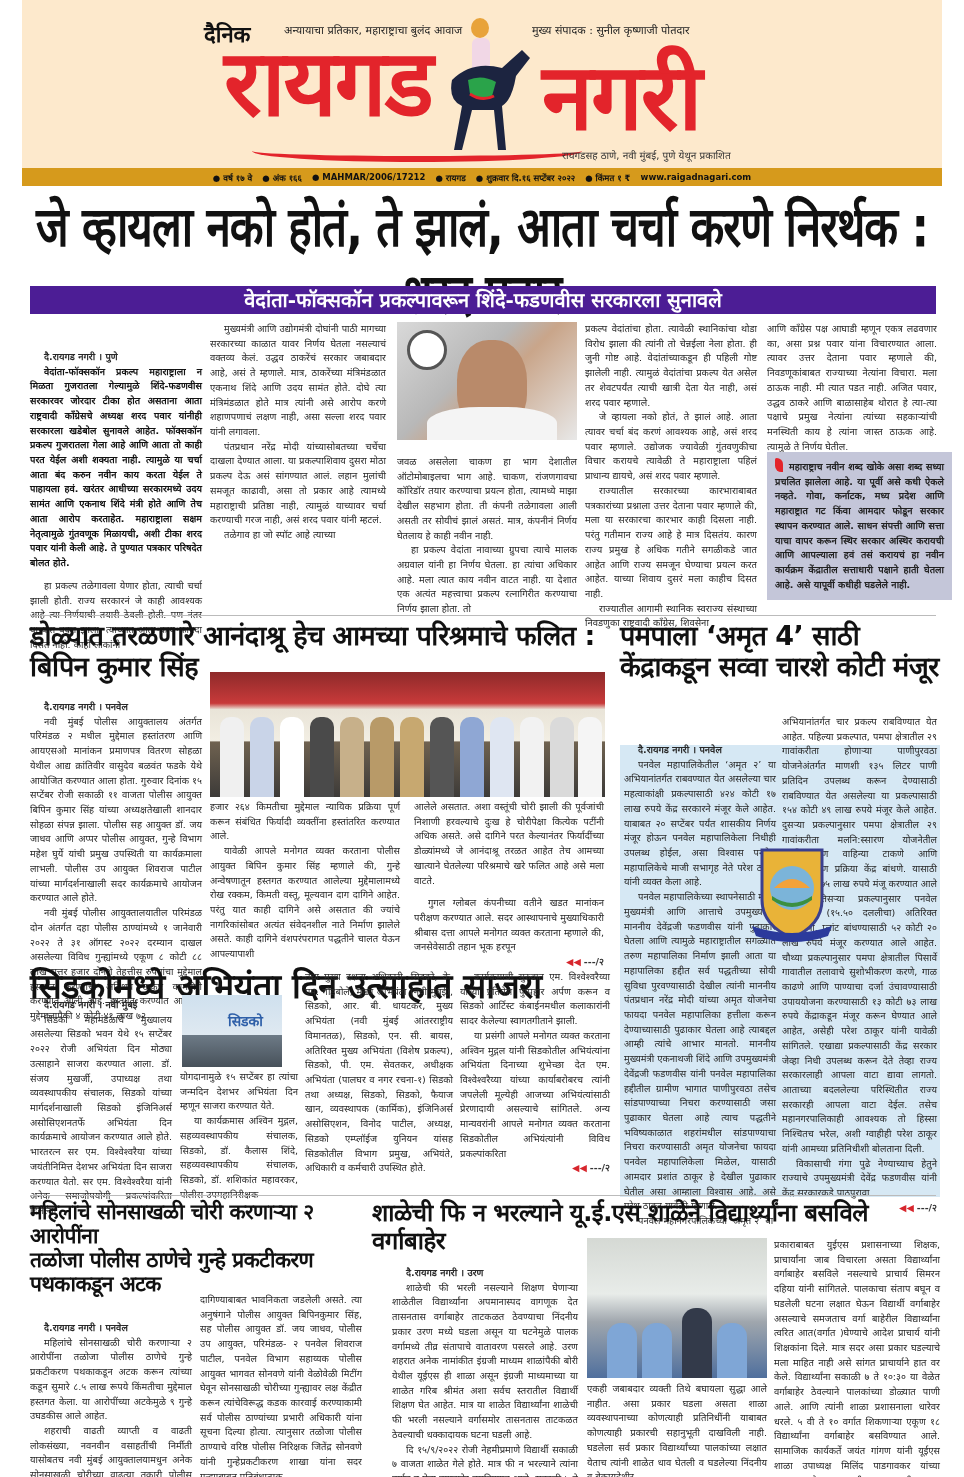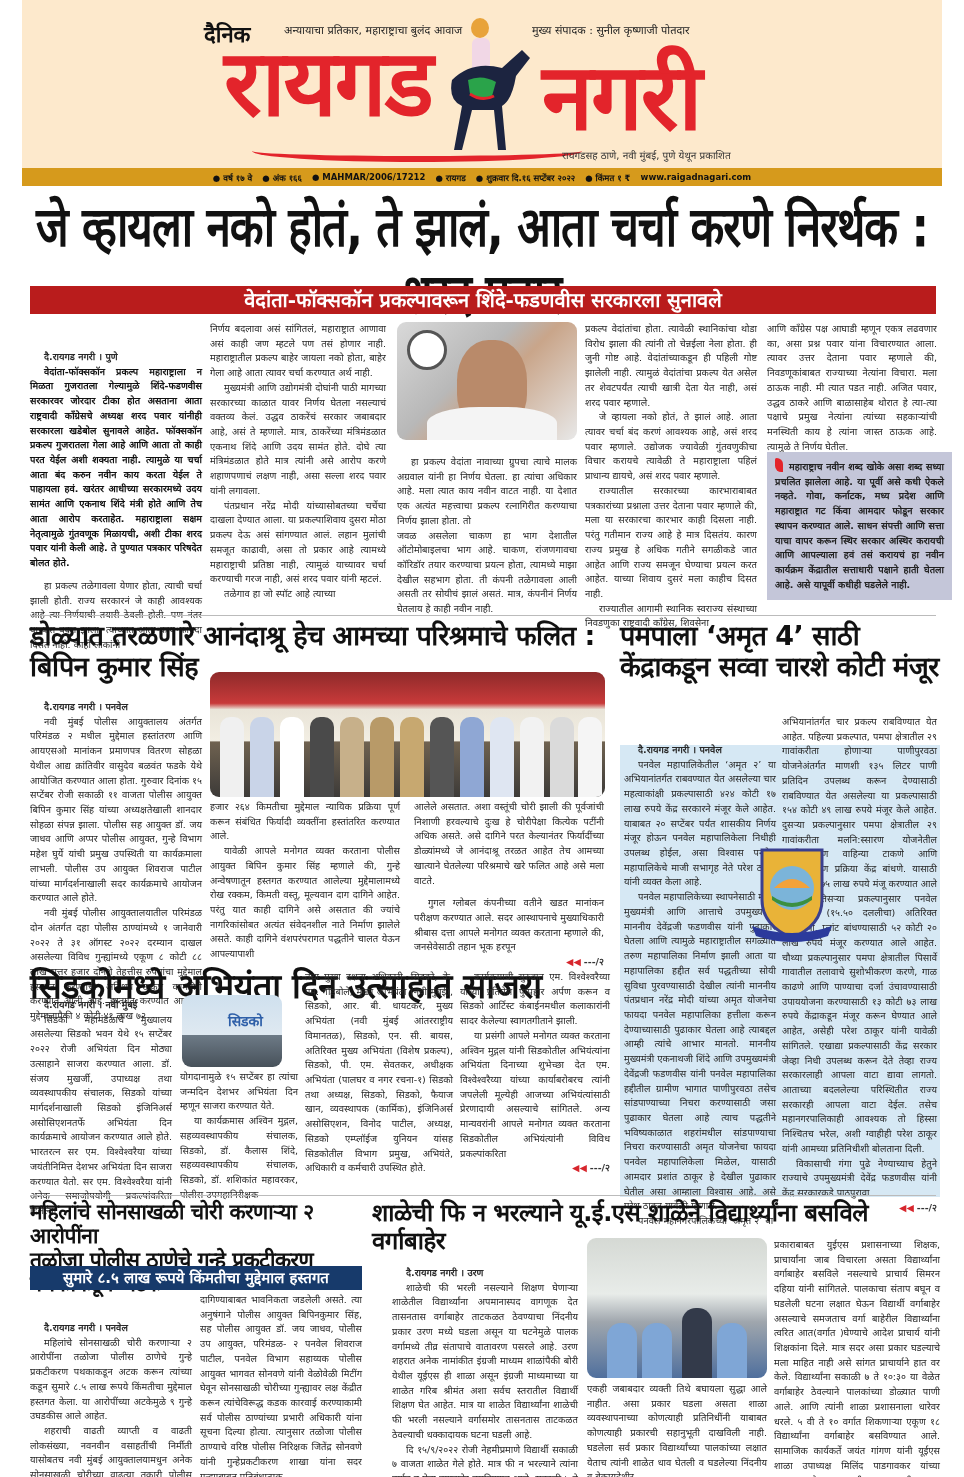--- a/index.html
+++ b/index.html
@@ -17,28 +17,28 @@
   .m-title.left { left: 180px; margin-left: 22px; }
   .m-title.right { left: 520px; margin-top: 14px; }
   .m-swoosh { position: absolute; left: 230px; top: 140px; width: 330px; height: 22px; border-bottom: 6px solid #e3242b; border-radius: 0 0 60% 60%; }
   .m-horse { position: absolute; left: 410px; top: 10px; width: 110px; height: 150px; }
   .m-published { position: absolute; left: 540px; top: 148px; font-size: 10px; color: #333; }
   .m-strip { position: absolute; left: 0; top: 168px; width: 920px; height: 18px; background: #d69a1c; display: flex; justify-content: center; align-items: center; gap: 10px; font-size: 8.5px; color: #111; font-weight: bold; }
   .m-strip span { white-space: nowrap; }
 
   
   .h-main { position: absolute; left: 0; top: 195px; width: 920px; text-align: center; font-size: 44px; font-weight: bold; color: #111; letter-spacing: -1px; line-height: 1.2; font-family: "DejaVu Sans", sans-serif; transform: scaleY(1.25); transform-origin: top; }
-  .h-banner { position: absolute; left: 8px; top: 286px; width: 906px; height: 28px; background: #b91c1c; color: #fff; text-align: center; font-size: 20px; font-weight: bold; line-height: 28px; }
+  .h-banner { position: absolute; left: 8px; top: 286px; width: 906px; height: 28px; background: #4c1d95; color: #fff; text-align: center; font-size: 20px; font-weight: bold; line-height: 28px; }
 
   .col { position: absolute; font-size: 9.5px; line-height: 1.55; color: #2a2a2a; text-align: justify; }
   .col p { text-indent: 14px; }
   .col .byline { font-weight: bold; text-indent: 14px; margin-top: 28px; }
   .col b, .col .bold { font-weight: bold; color: #111; }
 
-  .photo { position: absolute; overflow: hidden; border-radius: 9px; }
+  .photo { position: absolute; overflow: hidden; }
   .photo-pawar { left: 375px; top: 322px; width: 180px; height: 118px; background: linear-gradient(135deg, #d9d9d9 0%, #b8b8b8 40%, #c9a58a 55%, #e8e8e8 100%); }
   .photo-pawar .face { position: absolute; left: 60px; top: 18px; width: 70px; height: 90px; border-radius: 45% 45% 40% 40%; background: #b98a6a; }
   .photo-pawar .shirt { position: absolute; left: 30px; top: 85px; width: 130px; height: 40px; border-radius: 40% 40% 0 0; background: #f4f4f4; }
   .photo-pawar .clock { position: absolute; left: 10px; top: 8px; width: 40px; height: 40px; border-radius: 50%; border: 3px solid #555; background: #fff; }
 
   .quote-box { position: absolute; left: 745px; top: 452px; width: 185px; height: 148px; background: #c4c6d9; padding: 6px 8px; font-size: 9.5px; line-height: 1.55; font-weight: bold; color: #222; text-align: justify; }
   .quote-mark { display: inline-block; width: 8px; height: 14px; background: #e3242b; border-radius: 2px 8px 0 8px; margin-right: 6px; vertical-align: -2px; }
 
   .divider { position: absolute; left: 8px; height: 1px; background: #bbb; width: 906px; }
 
@@ -94,33 +94,32 @@
 
   <div class="h-main">जे व्हायला नको होतं, ते झालं, आता चर्चा करणे निरर्थक : शरद पवार</div>
   <div class="h-banner">वेदांता-फॉक्सकॉन प्रकल्पावरून शिंदे-फडणवीस सरकारला सुनावले</div>
 
   <div class="col" style="left:8px; top:322px; width:172px;">
     <p class="byline">दै.रायगड नगरी । पुणे</p>
     <p class="bold">वेदांता-फॉक्सकॉन प्रकल्प महाराष्ट्राला न मिळता गुजरातला गेल्यामुळे शिंदे-फडणवीस सरकारवर जोरदार टीका होत असताना आता राष्ट्रवादी काँग्रेसचे अध्यक्ष शरद पवार यांनीही सरकारला खडेबोल सुनावले आहेत. फॉक्सकॉन प्रकल्प गुजरातला गेला आहे आणि आता तो काही परत येईल अशी शक्यता नाही. त्यामुळे या चर्चा आता बंद करुन नवीन काय करता येईल ते पाहायला हवं. खरंतर आधीच्या सरकारमध्ये उदय सामंत आणि एकनाथ शिंदे मंत्री होते आणि तेच आता आरोप करताहेत. महाराष्ट्राला सक्षम नेतृत्वामुळे गुंतवणूक मिळायची, अशी टीका शरद पवार यांनी केली आहे. ते पुण्यात पत्रकार परिषदेत बोलत होते.</p>
     <p style="margin-top:8px;">हा प्रकल्प तळेगावला येणार होता, त्याची चर्चा झाली होती. राज्य सरकारनं जे काही आवश्यक आहे त्या निर्णयाची तयारी ठेवली होती. पण नंतर याच्यात बदल झाला, त्याच्यात आता काय फायदा दिसत नाही. काही लोकांनी</p>
   </div>
   <div class="col" style="left:188px; top:322px; width:176px;">
-    <p style="text-indent:0">निर्णय बदलावा असं सांगितलं, महाराष्ट्रात आणावा असं काही जण म्हटले पण तसं होणार नाही. महाराष्ट्रातील प्रकल्प बाहेर जायला नको होता, बाहेर गेला आहे आता त्यावर चर्चा करण्यात अर्थ नाही.</p>
     <p>मुख्यमंत्री आणि उद्योगमंत्री दोघांनी पाठी मागच्या सरकारच्या काळात यावर निर्णय घेतला नसल्याचं वक्तव्य केलं. उद्धव ठाकरेंचं सरकार जबाबदार आहे, असं ते म्हणाले. मात्र, ठाकरेंच्या मंत्रिमंडळात एकनाथ शिंदे आणि उदय सामंत होते. दोघे त्या मंत्रिमंडळात होते मात्र त्यांनी असे आरोप करणे शहाणपणाचं लक्षण नाही, असा सल्ला शरद पवार यांनी लगावला.</p>
     <p>पंतप्रधान नरेंद्र मोदी यांच्यासोबतच्या चर्चेचा दाखला देण्यात आला. या प्रकल्पाशिवाय दुसरा मोठा प्रकल्प देऊ असं सांगण्यात आलं. लहान मुलांची समजूत काढावी, असा तो प्रकार आहे त्यामध्ये महाराष्ट्राची प्रतिष्ठा नाही, त्यामुळं याच्यावर चर्चा करण्याची गरज नाही, असं शरद पवार यांनी म्हटलं.</p>
     <p>तळेगाव हा जो स्पॉट आहे त्याच्या</p>
   </div>
   <div class="photo photo-pawar">
     <div class="clock"></div>
     <div class="face"></div>
     <div class="shirt"></div>
   </div>
   <div class="col" style="left:375px; top:455px; width:180px;">
+    <p style="text-indent:0">जवळ असलेला चाकण हा भाग देशातील ऑटोमोबाइलचा भाग आहे. चाकण, रांजणगावचा कॉरिडॉर तयार करण्याचा प्रयत्न होता, त्यामध्ये माझा देखील सहभाग होता. ती कंपनी तळेगावला आली असती तर सोयीचं झालं असतं. मात्र, कंपनीनं निर्णय घेतलाय हे काही नवीन नाही.</p>
     <p>हा प्रकल्प वेदांता नावाच्या ग्रुपचा त्याचे मालक अग्रवाल यांनी हा निर्णय घेतला. हा त्यांचा अधिकार आहे. मला त्यात काय नवीन वाटत नाही. या देशात एक अत्यंत महत्त्वाचा प्रकल्प रत्नागिरीत करण्याचा निर्णय झाला होता. तो</p>
-    <p style="text-indent:0">जवळ असलेला चाकण हा भाग देशातील ऑटोमोबाइलचा भाग आहे. चाकण, रांजणगावचा कॉरिडॉर तयार करण्याचा प्रयत्न होता, त्यामध्ये माझा देखील सहभाग होता. ती कंपनी तळेगावला आली असती तर सोयीचं झालं असतं. मात्र, कंपनीनं निर्णय घेतलाय हे काही नवीन नाही.</p>
   </div>
   <div class="col" style="left:563px; top:322px; width:172px;">
     <p style="text-indent:0">प्रकल्प वेदांतांचा होता. त्यावेळी स्थानिकांचा थोडा विरोध झाला की त्यांनी तो चेन्नईला नेला होता. ही जुनी गोष्ट आहे. वेदांतांच्याकडून ही पहिली गोष्ट झालेली नाही. त्यामुळं वेदांतांचा प्रकल्प येत असेल तर शेवटपर्यंत त्याची खात्री देता येत नाही, असं शरद पवार म्हणाले.</p>
     <p>जे व्हायला नको होतं, ते झालं आहे. आता त्यावर चर्चा बंद करणं आवश्यक आहे, असं शरद पवार म्हणाले. उद्योजक ज्यावेळी गुंतवणुकीचा विचार करायचे त्यावेळी ते महाराष्ट्राला पहिलं प्राधान्य द्यायचे, असं शरद पवार म्हणाले.</p>
     <p>राज्यातील सरकारच्या कारभाराबाबत पत्रकारांच्या प्रश्नाला उत्तर देताना पवार म्हणाले की, मला या सरकारचा कारभार काही दिसला नाही. परंतु गतीमान राज्य आहे हे मात्र दिसतंय. कारण राज्य प्रमुख हे अधिक गतीने सगळीकडे जात आहेत आणि राज्य समजून घेण्याचा प्रयत्न करत आहेत. याच्या शिवाय दुसरं मला काहीच दिसत नाही.</p>
     <p>राज्यातील आगामी स्थानिक स्वराज्य संस्थाच्या निवडणुका राष्ट्रवादी काँग्रेस, शिवसेना</p>
   </div>
   <div class="col" style="left:745px; top:322px; width:170px;">
     <p style="text-indent:0">आणि काँग्रेस पक्ष आघाडी म्हणून एकत्र लढवणार का, असा प्रश्न पवार यांना विचारण्यात आला. त्यावर उत्तर देताना पवार म्हणाले की, निवडणूकांबाबत राज्याच्या नेत्यांना विचारा. मला ठाऊक नाही. मी त्यात पडत नाही. अजित पवार, उद्धव ठाकरे आणि बाळासाहेब थोरात हे त्या-त्या पक्षाचे प्रमुख नेत्यांना त्यांच्या सहकाऱ्यांची मनस्थिती काय हे त्यांना जास्त ठाऊक आहे. त्यामुळे ते निर्णय घेतील.</p>
   </div>
@@ -205,21 +204,20 @@
     <p>या प्रसंगी आपले मनोगत व्यक्त करताना अश्विन मुद्गल यांनी सिडकोतील अभियंत्यांना अभियंता दिनाच्या शुभेच्छा देत एम. विश्वेश्वरैय्या यांच्या कार्याबरोबरच त्यांनी जपलेली मूल्येही आजच्या अभियंत्यांसाठी प्रेरणादायी असल्याचे सांगितले. अन्य मान्यवरांनी आपले मनोगत व्यक्त करताना सिडकोतील अभियंत्यांनी विविध प्रकल्पांकरिता</p>
     <p style="text-align:right;"><span class="cont">◀◀</span> <span class="cont-text">---/२</span></p>
   </div>
 
   <div class="divider" style="top:1195px;"></div>
 
   <div class="h2" style="left:8px; top:1200px; width:340px; font-size:21px;">
     <div>महिलांचे सोनसाखळी चोरी करणाऱ्या २ आरोपींना</div>
     <div>तळोजा पोलीस ठाणेचे गुन्हे प्रकटीकरण पथकाकडून अटक</div>
   </div>
-  <div class="sub-strip">सुमारे ८.५ लाख रूपये किंमतीचा मुद्देमाल हस्तगत</div>
   <div class="col" style="left:8px; top:1293px; width:162px;">
     <p class="byline">दै.रायगड नगरी । पनवेल</p>
     <p>महिलांचे सोनसाखळी चोरी करणाऱ्या २ आरोपींना तळोजा पोलीस ठाणेचे गुन्हे प्रकटीकरण पथकाकडून अटक करून त्यांच्या कडून सुमारे ८.५ लाख रूपये किंमतीचा मुद्देमाल हस्तगत केला. या आरोपींच्या अटकेमुळे ९ गुन्हे उघडकीस आले आहेत.</p>
     <p>शहराची वाढती व्याप्ती व वाढती लोकसंख्या, नवनवीन वसाहतींची निर्मीती यासोबतच नवी मुंबई आयुक्तालयामधुन अनेक सोनसाखळी चोरीच्या वाढत्या तकारी पोलीस ठाण्यांमध्ये प्राप्त झाल्या होत्या. सोनसाखळी चोरीच्या गुन्ह्यातील फिर्यादी यांची चोरी झालेल्या</p>
   </div>
   <div class="col" style="left:178px; top:1293px; width:162px;">
     <p style="text-indent:0">दागिण्याबाबत भावनिकता जडलेली असते. त्या अनुषंगाने पोलीस आयुक्त बिपिनकुमार सिंह, सह पोलीस आयुक्त डॉ. जय जाधव, पोलीस उप आयुक्त, परिमंडळ- २ पनवेल शिवराज पाटील, पनवेल विभाग सहाय्यक पोलीस आयुक्त भागवत सोनवणे यांनी वेळोवेळी मिटींग घेवून सोनसाखळी चोरीच्या गुन्ह्यावर लक्ष केंद्रीत करून त्यांचेविरूद्ध कडक कारवाई करण्याकामी सर्व पोलीस ठाण्यांच्या प्रभारी अधिकारी यांना सूचना दिल्या होत्या. त्यानुसार तळोजा पोलीस ठाण्याचे वरिष्ठ पोलीस निरिक्षक जितेंद्र सोनवणे यांनी गुन्हेप्रकटीकरण शाखा यांना सदर गुन्ह्याबाबत प्रतिबंधात्मक</p>
 
   </div>
 

